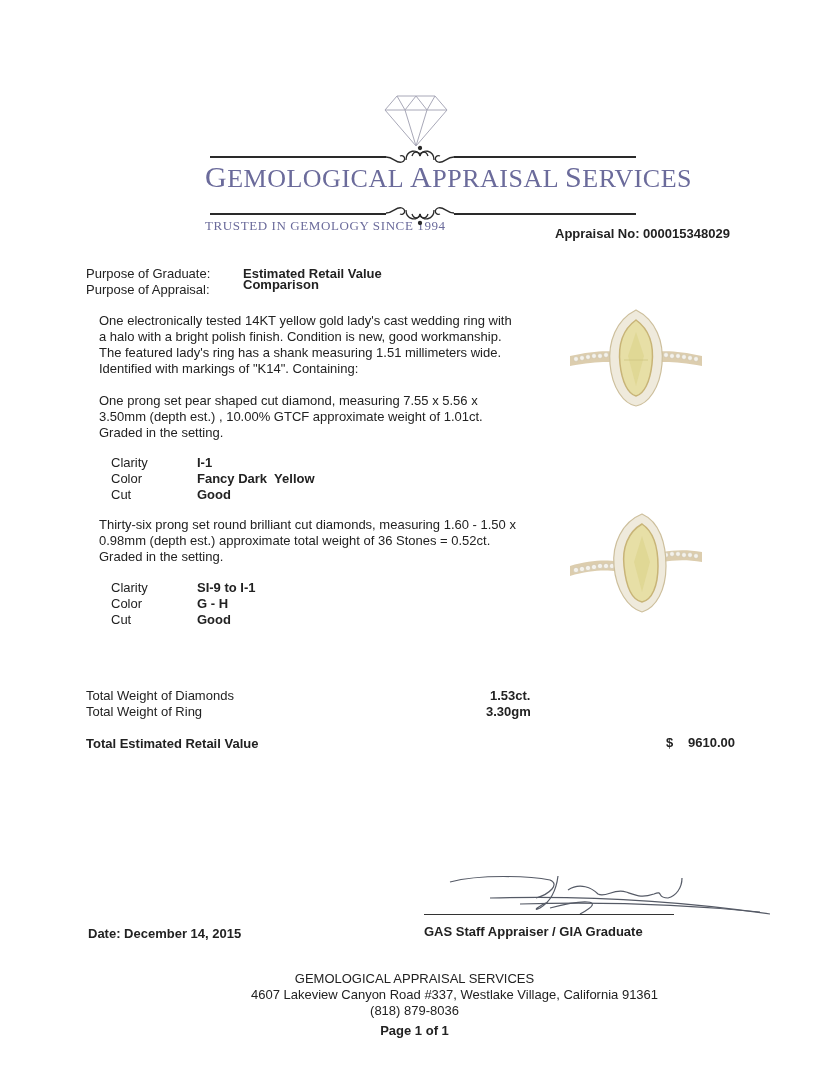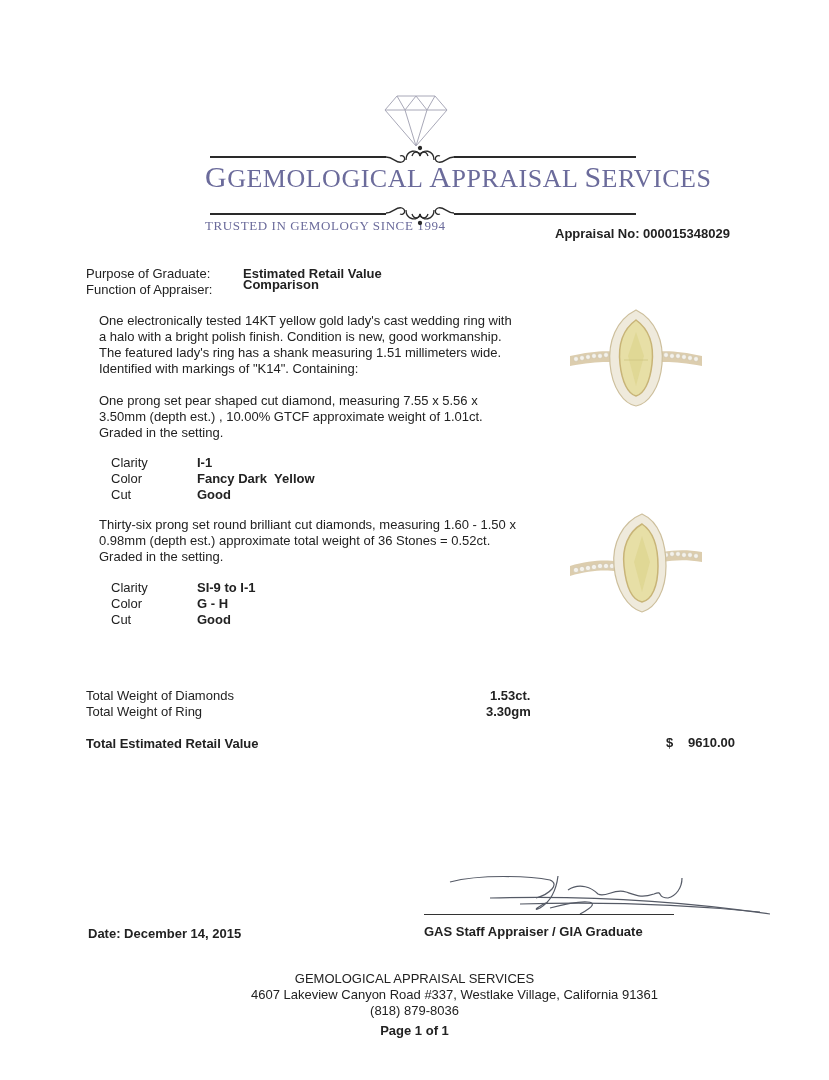--- a/index.html
+++ b/index.html
@@ -93,40 +93,40 @@
 <svg class="abs scroll-top" viewBox="0 0 72 24">
   <g fill="none" stroke="#2a2a2a" stroke-width="1.3">
     <path d="M2,13 C10,13 12,20 18,18 C23,16 20,10 16,12"></path>
     <path d="M70,13 C62,13 60,20 54,18 C49,16 52,10 56,12"></path>
     <path d="M22,16 C22,6 34,4 36,12 C38,4 50,6 50,16"></path>
     <path d="M28,12 C30,6 36,8 36,12 C36,8 42,6 44,12"></path>
     <circle cx="36" cy="4" r="1.5" fill="#2a2a2a"></circle>
   </g>
 </svg>
 
-<div class="abs logo-title"><span class="cap">G</span><span>GEMOLOGICAL </span><span class="cap">A</span><span>PPRAISAL </span><span class="cap">S</span><span>ERVICES</span></div>
+<div class="abs logo-title"><span class="cap">G</span><span>EMOLOGICAL </span><span class="cap">A</span><span>PPRAISAL </span><span class="cap">S</span><span>ERVICES</span></div>
 <div class="abs logo-sub">TRUSTED IN GEMOLOGY SINCE 1994</div>
 
 <div class="abs logo-line line-bot-l"></div>
 <div class="abs logo-line line-bot-r"></div>
 <svg class="abs scroll-bot" viewBox="0 0 72 24">
   <g fill="none" stroke="#2a2a2a" stroke-width="1.3">
     <path d="M2,11 C10,11 12,4 18,6 C23,8 20,14 16,12"></path>
     <path d="M70,11 C62,11 60,4 54,6 C49,8 52,14 56,12"></path>
     <path d="M22,8 C22,18 34,20 36,12 C38,20 50,18 50,8"></path>
     <path d="M28,12 C30,18 36,16 36,12 C36,16 42,18 44,12"></path>
     <circle cx="36" cy="21" r="1.5" fill="#2a2a2a"></circle>
   </g>
 </svg>
 
 <div class="abs appraisal-no">Appraisal No: 000015348029</div>
 
 <div class="abs text purpose-label">Purpose of Graduate:</div>
 <div class="abs text bold purpose-value">Estimated Retail Value</div>
-<div class="abs text function-label">Function of Appraiser:</div>
+<div class="abs text function-label">Purpose of Appraisal:</div>
 <div class="abs text bold function-value">Comparison</div>
 
 <div class="abs text para para1">One electronically tested 14KT yellow gold lady's cast wedding ring with a halo with a bright polish finish. Condition is new, good workmanship. The featured lady's ring has a shank measuring 1.51 millimeters wide. Identified with markings of "K14".  Containing:</div>
 <div class="abs text para para2">One prong set pear shaped cut diamond, measuring 7.55 x 5.56 x 3.50mm (depth est.) , 10.00% GTCF approximate weight of 1.01ct. Graded in the setting.</div>
 
 <div class="abs text spec-label" style="top:455px">Clarity</div>
 <div class="abs text bold spec-value" style="top:455px">I-1</div>
 <div class="abs text spec-label" style="top:471px">Color</div>
 <div class="abs text bold spec-value" style="top:471px; white-space:pre">Fancy Dark  Yellow</div>
 <div class="abs text spec-label" style="top:487px">Cut</div>

